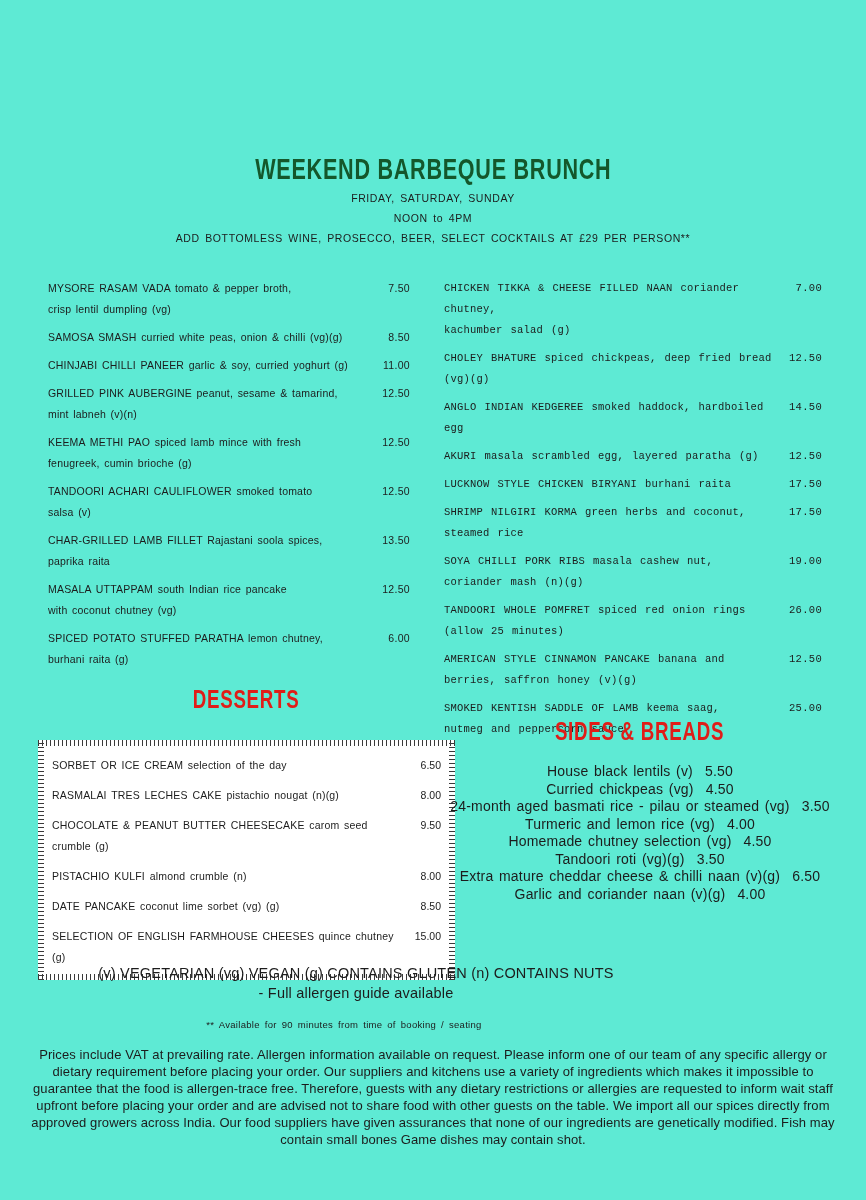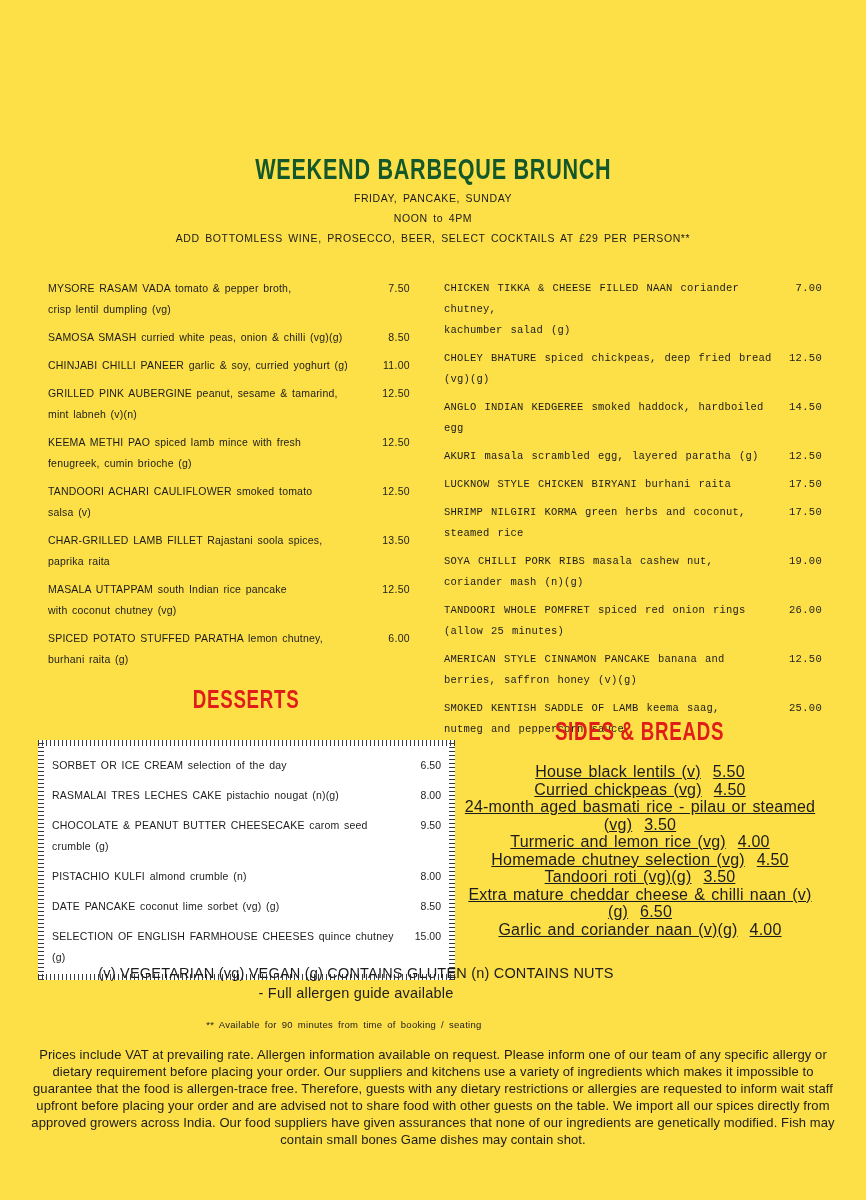--- a/index.html
+++ b/index.html
@@ -1,18 +1,18 @@
 <!DOCTYPE html>
 <html><head>
 <meta charset="utf-8">
 <style>
   html,body { margin:0; padding:0; background:#ffffff; }
   .page {
     position:relative; width:866px; height:1200px; margin:0 auto;
-    background:#fde047; overflow:hidden;
+    background:#5eead4; overflow:hidden;
     font-family:"Liberation Sans", sans-serif;
     color:#1c1c1c;
   }
   
   .header { position:absolute; top:152px; left:0; width:866px; text-align:center; }
   .main-title {
     display:inline-block; transform:scaleX(0.72); transform-origin:center;
     font-size:30px; font-weight:bold; letter-spacing:1px; color:#14572b;
     white-space:nowrap;
   }
@@ -51,38 +51,38 @@
     background-size:100% 6px, 100% 6px, 6px 100%, 6px 100%;
     background-position:0 0, 0 100%, 0 0, 100% 0;
     background-repeat:no-repeat;
   }
   .d-item { display:flex; justify-content:center; align-items:baseline; margin-bottom:9px; }
   .d-item:last-child { margin-bottom:0; }
   .d-text { flex:1 1 auto; padding-right:10px; font-size:10.5px; line-height:21px; letter-spacing:0.2px; word-spacing:1.5px; }
   .d-price { flex:0 0 auto; font-size:10.5px; line-height:21px; }
   
   .sides-list { position:absolute; top:763px; left:440px; width:400px; text-align:center; }
-  .s-item { font-size:16px; line-height:17.5px; letter-spacing:0.2px; word-spacing:1.5px;text-decoration:underline; }
+  .s-item { font-size:14px; line-height:17.5px; letter-spacing:0.2px; word-spacing:1.5px; }
   .s-price { margin-left:12px; }
   
   .legend { position:absolute; top:963px; left:0; width:712px; text-align:center; font-size:14.5px; line-height:20px; letter-spacing:0.2px; }
   .footnote { position:absolute; top:1019px; left:0; width:688px; text-align:center; font-size:9.5px; letter-spacing:0.3px; word-spacing:2px; }
   .fineprint {
     position:absolute; top:1046px; left:30px; width:806px;
     text-align:center; font-size:13px; line-height:17px; letter-spacing:0.1px;
   }
 </style>
 </head>
 <body>
 
 <div class="page">
 
   <div class="header">
     <div><span class="main-title">WEEKEND BARBEQUE BRUNCH</span></div>
-    <div class="sub-line days">FRIDAY, PANCAKE, SUNDAY</div>
+    <div class="sub-line days">FRIDAY, SATURDAY, SUNDAY</div>
     <div class="sub-line">NOON to 4PM</div>
     <div class="sub-line">ADD BOTTOMLESS WINE, PROSECCO, BEER, SELECT COCKTAILS AT £29 PER PERSON**</div>
   </div>
 
   <div class="col col-left">
 
       <div class="item">
         <div class="item-line1">
           <span class="item-text"><span class="item-name">MYSORE RASAM VADA</span> <span class="item-desc">tomato &amp; pepper broth,</span></span>
           <span class="item-price">7.50</span>

